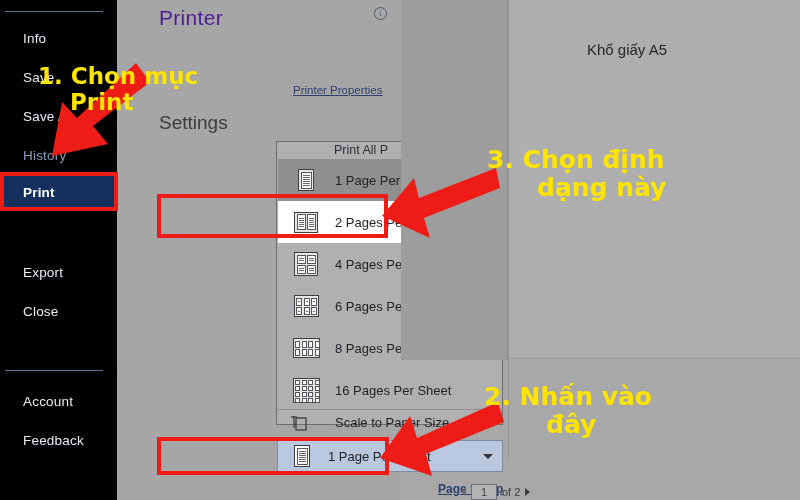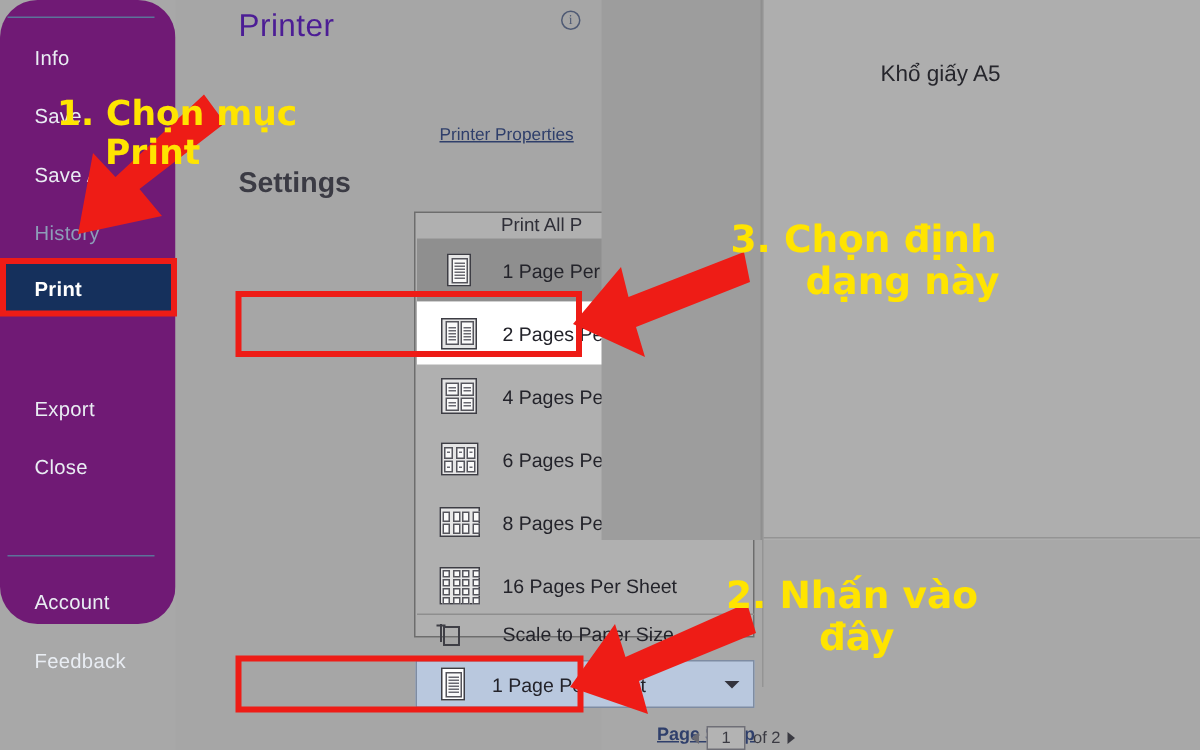--- a/index.html
+++ b/index.html
@@ -6,23 +6,22 @@
   html, body {
     width: 800px; height: 500px;
     overflow: hidden;
     font-family: "Liberation Sans", sans-serif;
     background: #a8a8a8;
   }
   #app { position: relative; width: 800px; height: 500px; }
 
   
   .sidebar {
-    position: absolute; left: 0; top: 0; width: 117px; height: 416px;
-    background: #701a75;
-    border-radius: 25px;
+    position: absolute; left: 0; top: 0; width: 117px; height: 500px;
+    background: #000000;
   }
   .sb-divider {
     position: absolute; left: 5px; width: 98px; height: 1px;
     background: #5c7399;
   }
   .sb-item {
     position: absolute; left: 0; width: 117px; height: 33px;
     display: flex; align-items: center;
     padding-left: 23px;
     color: #e9edf3; font-size: 13.5px; letter-spacing: .2px;
@@ -70,21 +69,21 @@
     border-left: 5px solid transparent; border-right: 5px solid transparent;
     border-top: 5.5px solid #33333c;
   }
   .printer-props {
     position: absolute; left: 176px; top: 84px;
     font-size: 11.5px; color: #2f3f6b;
     text-decoration: underline; white-space: nowrap;
   }
   .settings-title {
     position: absolute; left: 42px; top: 112px;
-    font-size: 19px; color: #3b3b44; font-weight: bold;
+    font-size: 19px; color: #3b3b44;
   }
 
   
   .dropdown {
     position: absolute; left: 159px; top: 141px; width: 227px; height: 284px;
     background: #b0b0b0; border: 1px solid #6d6d6d;
   }
   .dd-partial {
     position: absolute; left: 1px; top: 0px; width: 225px; height: 16px;
     overflow: hidden;

